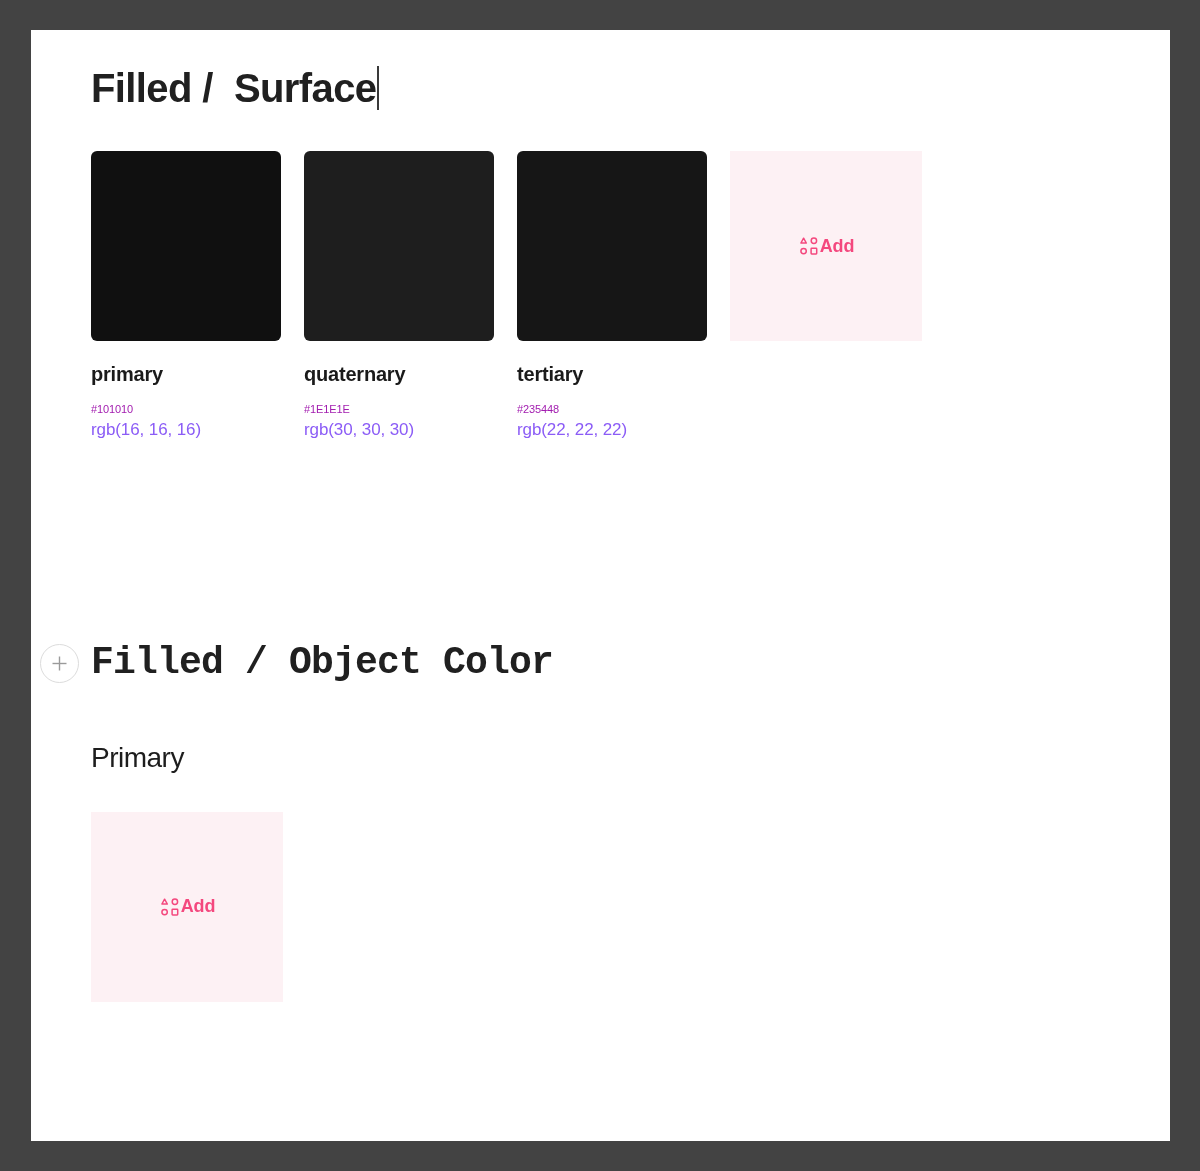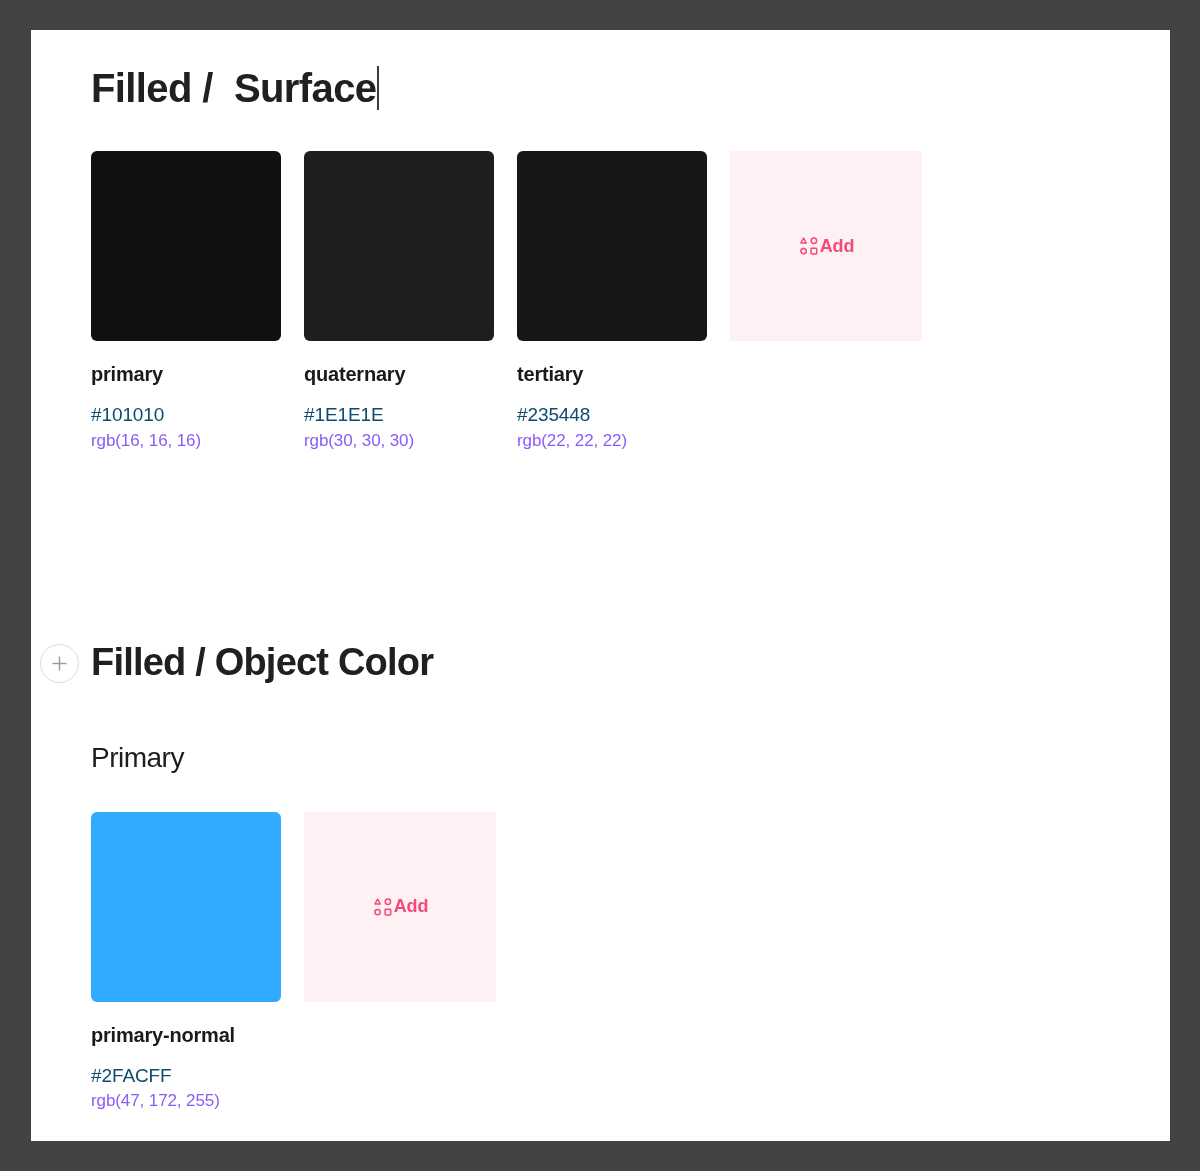--- a/index.html
+++ b/index.html
@@ -89,22 +89,22 @@
     font-size: 20px;
     font-weight: bold;
     color: #1a1a1a;
     letter-spacing: -0.2px;
     white-space: nowrap;
     overflow: hidden;
   }
 
   .swatch-hex {
     margin-top: 16px;
-    font-size: 19px;
-    color: #0c4a6e;
+    font-size: 11px;
+    color: #a21caf;
     line-height: 1.42;
     letter-spacing: -0.1px;
   }
 
   .swatch-rgb {
     font-size: 17px;
     color: #8b5cf6;
     line-height: 1.42;
     letter-spacing: -0.1px;
   }
@@ -136,20 +136,21 @@
     top: 609px;  
     width: 1079px;
   }
 
   .section-heading {
     font-size: 38px;
     font-weight: bold;
     color: #202020;
     letter-spacing: -0.8px;
     line-height: 1.25;
+    font-family: Liberation Mono, monospace;
   }
 
   .group-heading {
     font-size: 28px;
     font-weight: normal;
     color: #1d1d1d;
     letter-spacing: -0.5px;
     margin-top: 55px;
   }
 
@@ -234,26 +235,20 @@
 
     <div class="section-object">
 
       <div class="section-heading">Filled / Object Color</div>
 
       <div class="group-heading">Primary</div>
 
       <div class="swatch-row" style="margin-top:38px;">
 
 
-        <div class="swatch-card">
-          <div class="swatch-chip" style="background:#2FACFF;"></div>
-          <div class="swatch-name">primary-normal</div>
-          <div class="swatch-hex">#2FACFF</div>
-          <div class="swatch-rgb">rgb(47, 172, 255)</div>
-        </div>
 
 
         <div class="add-card">
           <span class="add-icon">
             <svg width="22" height="22" viewBox="0 0 22 22">
               <path d="M5.6 3.2 L8.3 8.0 L2.9 8.0 Z" fill="none" stroke="#F4487E" stroke-width="1.5" stroke-linejoin="round"></path>
               <circle cx="15.9" cy="5.8" r="2.7" fill="none" stroke="#F4487E" stroke-width="1.5"></circle>
               <circle cx="5.6" cy="16.1" r="2.7" fill="none" stroke="#F4487E" stroke-width="1.5"></circle>
               <rect x="13.1" y="13.3" width="5.6" height="5.6" rx="0.6" fill="none" stroke="#F4487E" stroke-width="1.5"></rect>
             </svg>

